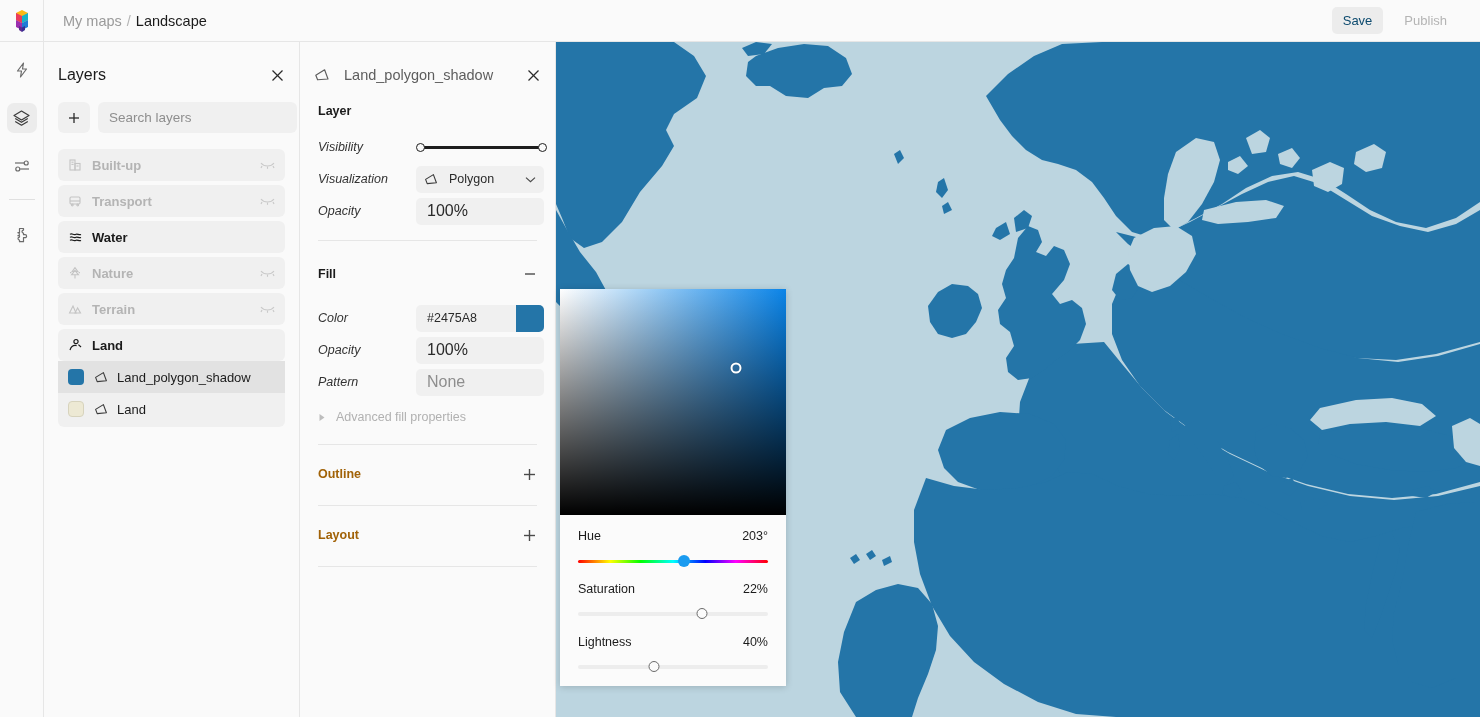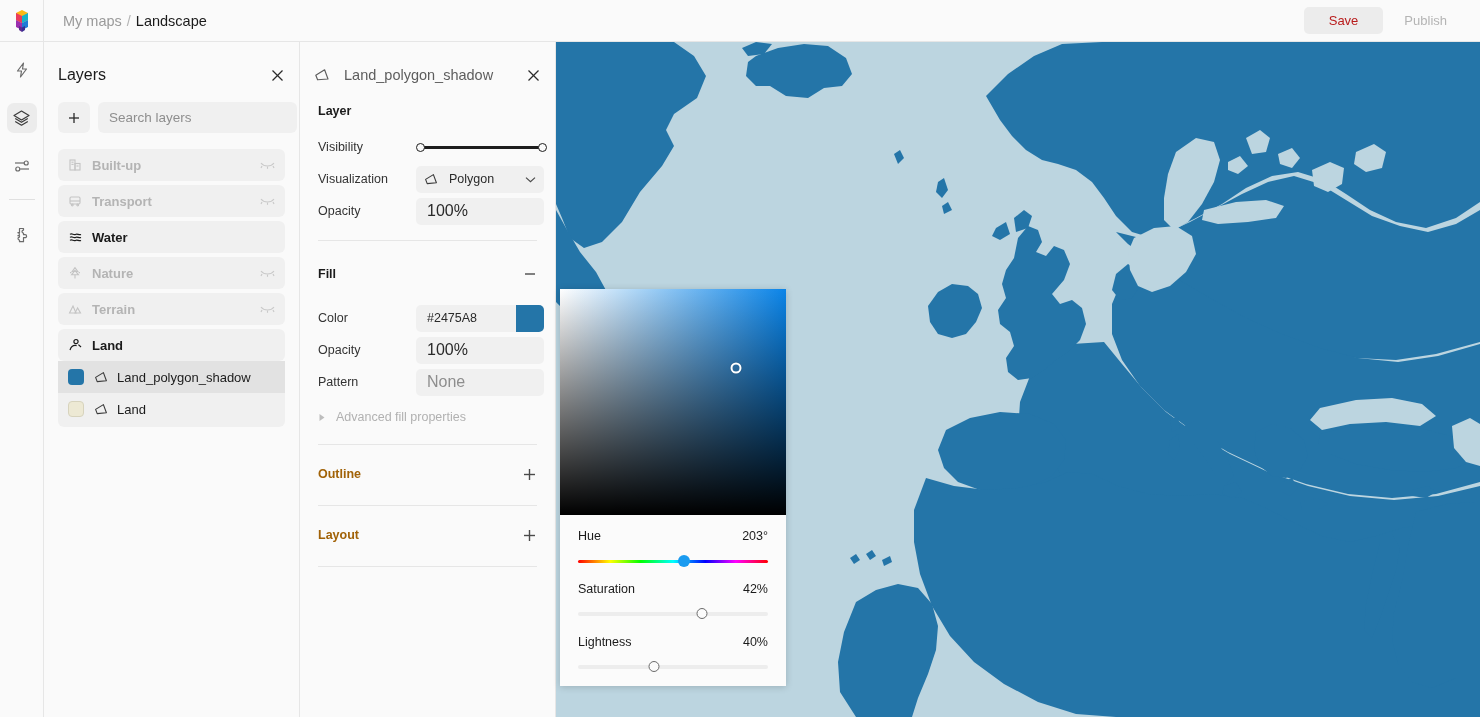--- a/index.html
+++ b/index.html
@@ -32,23 +32,23 @@
     white-space: nowrap;
   }
   .crumb-root { color: #9a9a9a; }
   .crumb-sep  { color: #b5b5b5; }
   .crumb-leaf { color: #1b1b1b; }
   .topbar-actions {
     margin-left: auto; display: flex; align-items: center; gap: 4px;
     padding-right: 16px;
   }
   .btn-save {
-    font-size: 13px; color: #b91c1c;
+    font-size: 13px; color: #0c4a6e;
     background: #ececec; border: none; border-radius: 5px;
-    padding: 6px 25px; cursor: pointer;
+    padding: 6px 11px; cursor: pointer;
     font-family: inherit;
   }
   .btn-publish {
     font-size: 13px; color: #b4b4b4;
     background: transparent; border: none; border-radius: 5px;
     padding: 6px 17px; cursor: default;
     font-family: inherit;
   }
 
   
@@ -134,21 +134,21 @@
   .props-head .ph-close { margin-left: auto; cursor: pointer; display: flex; }
 
   .section-title {
     font-size: 12.5px; font-weight: bold; color: #1b1b1b;
     padding: 0 18px; margin-top: 6px; margin-bottom: 14px;
   }
   .field {
     display: flex; align-items: center; height: 30px;
     padding: 0 18px; margin-bottom: 2px;
   }
-  .field-label { font-size: 12.5px; color: #333; width: 98px; flex: 0 0 auto; }
+  .field-label { font-size: 12.5px; color: #333; width: 98px; flex: 0 0 auto; font-style: italic; }
   .field-ctl { flex: 1; display: flex; align-items: center; }
 
   .dual-slider { position: relative; width: 131px; height: 12px; display: flex; align-items: center; }
   .dual-slider .track { position: absolute; left: 4px; right: 4px; height: 3px; background: #1d1d1d; border-radius: 2px; }
   .dual-slider .knob {
     position: absolute; width: 9px; height: 9px; border-radius: 50%;
     background: #fafafa; border: 1.4px solid #1d1d1d; cursor: pointer;
   }
   .dual-slider .knob.left { left: 0; }
   .dual-slider .knob.right { right: 0; }
@@ -682,21 +682,21 @@
         <span class="pk-name">Hue</span>
         <span class="pk-val">203°</span>
       </div>
       <div class="pk-slider">
         <span class="bar hue"></span>
         <span class="pk-knob-filled" id="huek" style="left: 56%;"></span>
       </div>
 
       <div class="pk-row">
         <span class="pk-name">Saturation</span>
-        <span class="pk-val">42%</span>
+        <span class="pk-val">22%</span>
       </div>
       <div class="pk-slider">
         <span class="bar plain"></span>
         <span class="pk-knob-hollow" id="satk" style="left: 65%;"></span>
       </div>
 
       <div class="pk-row">
         <span class="pk-name">Lightness</span>
         <span class="pk-val">40%</span>
       </div>

